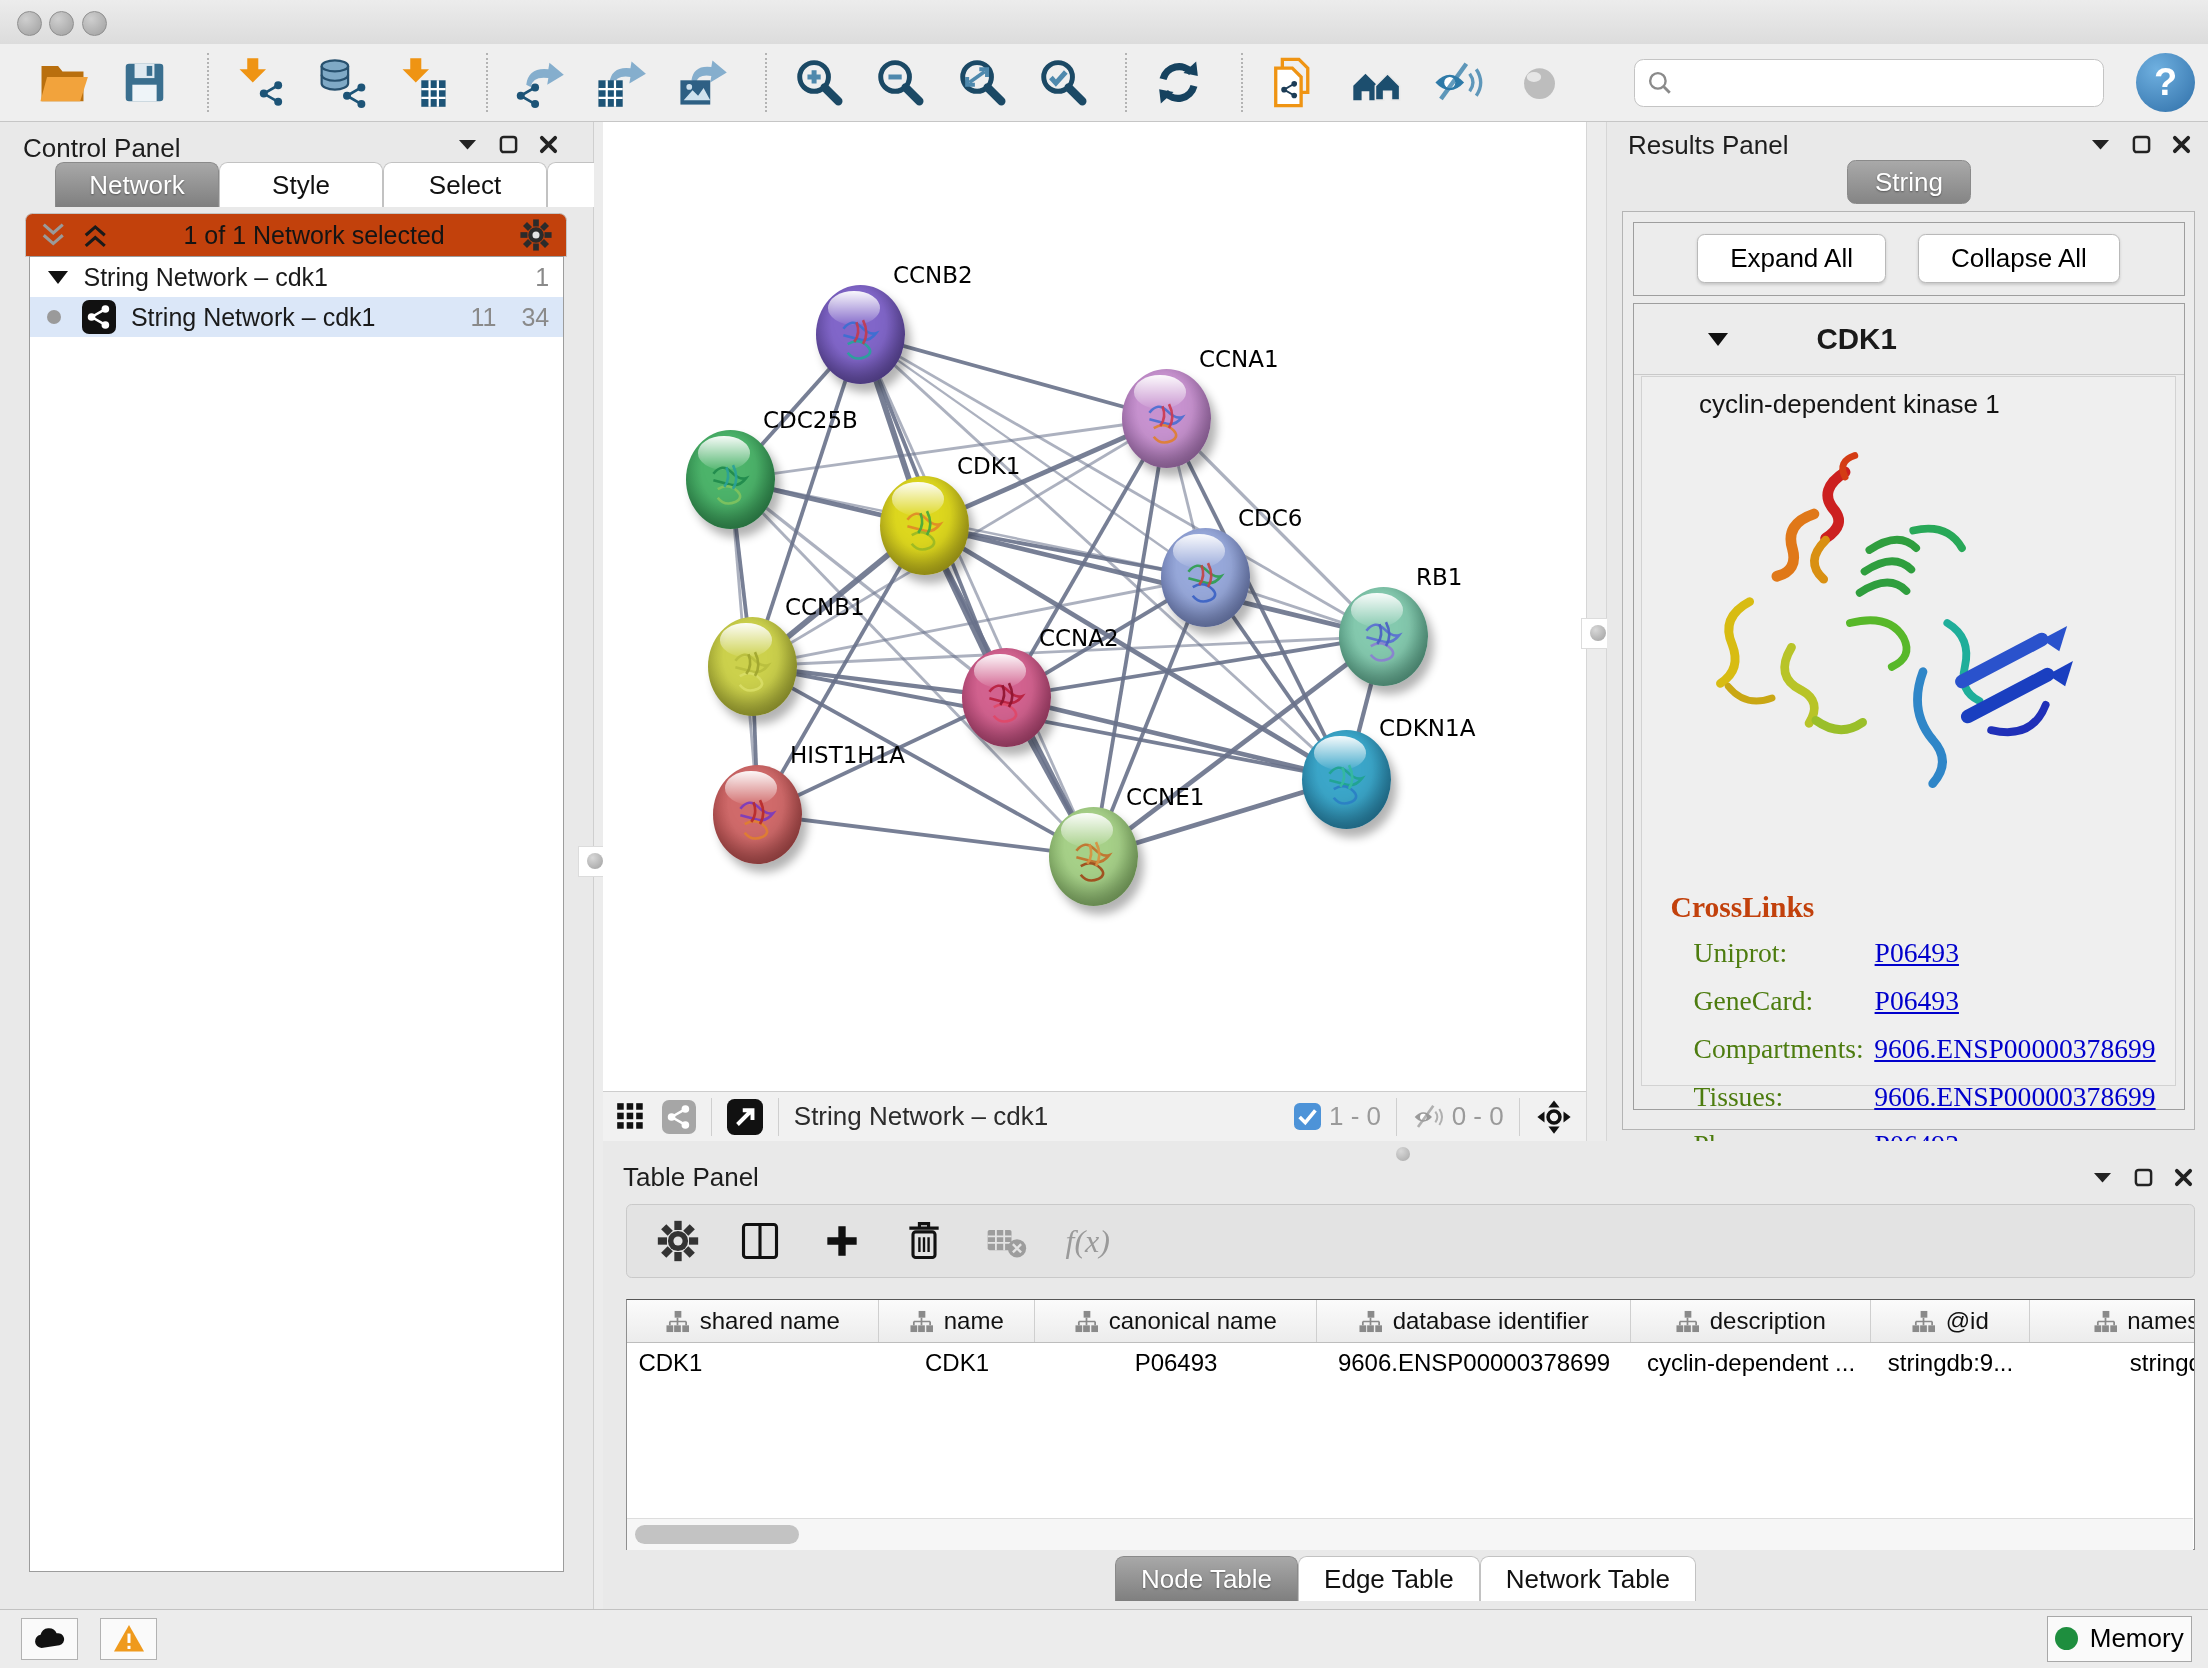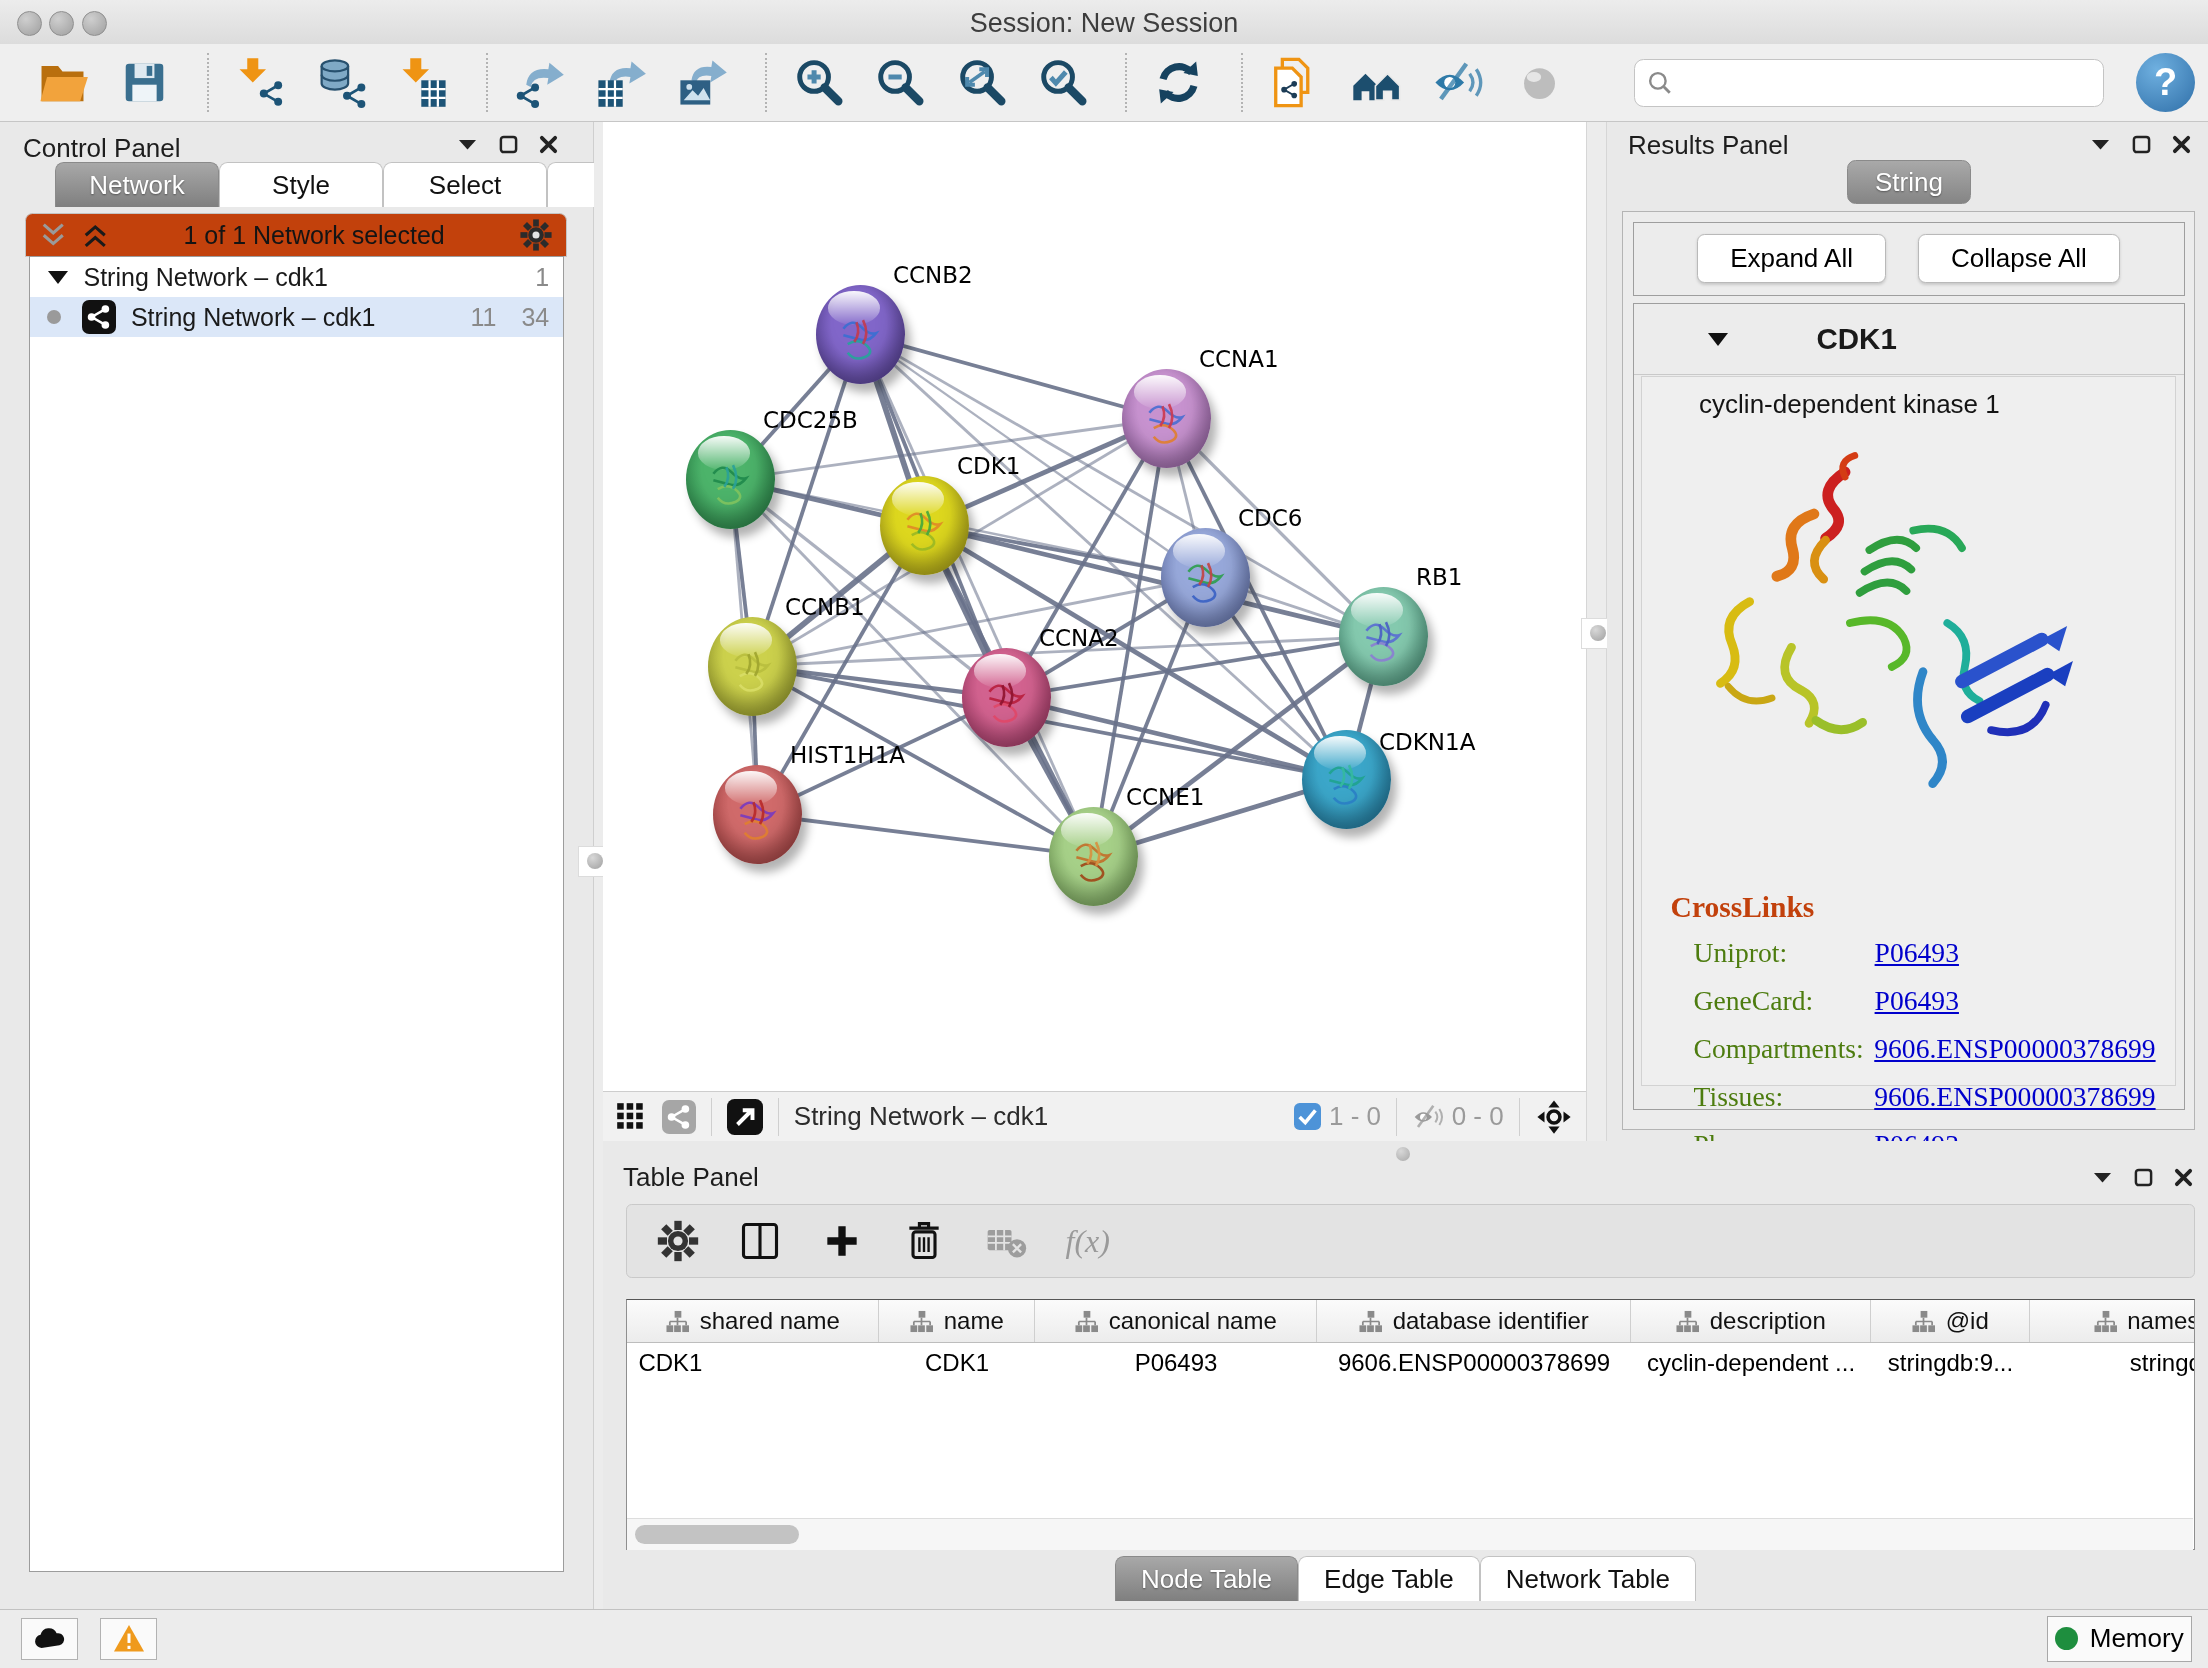--- a/index.html
+++ b/index.html
@@ -180,21 +180,20 @@
           <use href="#s-share" x="3" y="3" width="18" height="18"></use>
         </g>
     </symbol>
   </defs>
 </svg>
 
 <div id="titlebar" class="abs noselect">
   <span class="tl-dot abs" style="left:17px"></span>
   <span class="tl-dot abs" style="left:49px"></span>
   <span class="tl-dot abs" style="left:82px"></span>
-  <div id="win-title" class="abs">Session: New Session</div>
 </div>
 
 <div id="toolbar" class="abs">
   <svg class="tbi" viewBox="0 0 48 48">
     <path d="M5 9h15l4 5h19v27H5z" fill="#b96f0e"></path>
       <path d="M10 19h37l-7 22H4z" fill="#f2a33c"></path>
   </svg>
   <svg class="tbi" viewBox="0 0 48 48">
     <rect x="7" y="7" width="34" height="34" rx="3" fill="#3a6f8f"></rect>
     <rect x="15" y="7" width="18" height="13" fill="#dfe9f0"></rect>
@@ -480,21 +479,21 @@
       </div>
       <div class="node-label" style="left: 436px; top: 503px;">CCNA2</div>
       <div class="node" style="left: 699px; top: 608px; background: radial-gradient(at 48% 40%, rgb(59, 166, 201) 42%, rgb(26, 110, 148) 100%);">
         <i class="node-gloss abs"></i>
         <svg viewBox="0 0 60 60" class="node-ribbon">
           <path d="M14 20 q8 -10 16 -2 t14 6 q-6 8 -14 6 t-16 -4" fill="none" stroke="#1fa38f" stroke-width="2.4" opacity="0.92"></path>
           <path d="M18 34 q10 -6 18 2 q6 6 -2 10 q-10 4 -16 -4" fill="none" stroke="#2a7fc4" stroke-width="2.4" opacity="0.92"></path>
           <path d="M26 14 q4 10 -2 18 m8 -20 q6 12 0 22" fill="none" stroke="#35b8a0" stroke-width="2.4" opacity="0.92"></path>
         </svg>
       </div>
-      <div class="node-label" style="left: 776px; top: 607px; text-align: right;">CDKN1A</div>
+      <div class="node-label" style="left: 776px; top: 593px; text-align: right;">CDKN1A</div>
       <div class="node" style="left: 110px; top: 643px; background: radial-gradient(at 48% 40%, rgb(208, 106, 106) 42%, rgb(156, 53, 53) 100%);">
         <i class="node-gloss abs"></i>
         <svg viewBox="0 0 60 60" class="node-ribbon">
           <path d="M14 20 q8 -10 16 -2 t14 6 q-6 8 -14 6 t-16 -4" fill="none" stroke="#7a3bbf" stroke-width="2.4" opacity="0.92"></path>
           <path d="M18 34 q10 -6 18 2 q6 6 -2 10 q-10 4 -16 -4" fill="none" stroke="#e07f30" stroke-width="2.4" opacity="0.92"></path>
           <path d="M26 14 q4 10 -2 18 m8 -20 q6 12 0 22" fill="none" stroke="#b82a2a" stroke-width="2.4" opacity="0.92"></path>
         </svg>
       </div>
       <div class="node-label" style="left: 187px; top: 620px;">HIST1H1A</div>
       <div class="node" style="left: 446px; top: 685px; background: radial-gradient(at 48% 40%, rgb(166, 208, 136) 42%, rgb(110, 158, 80) 100%);">

